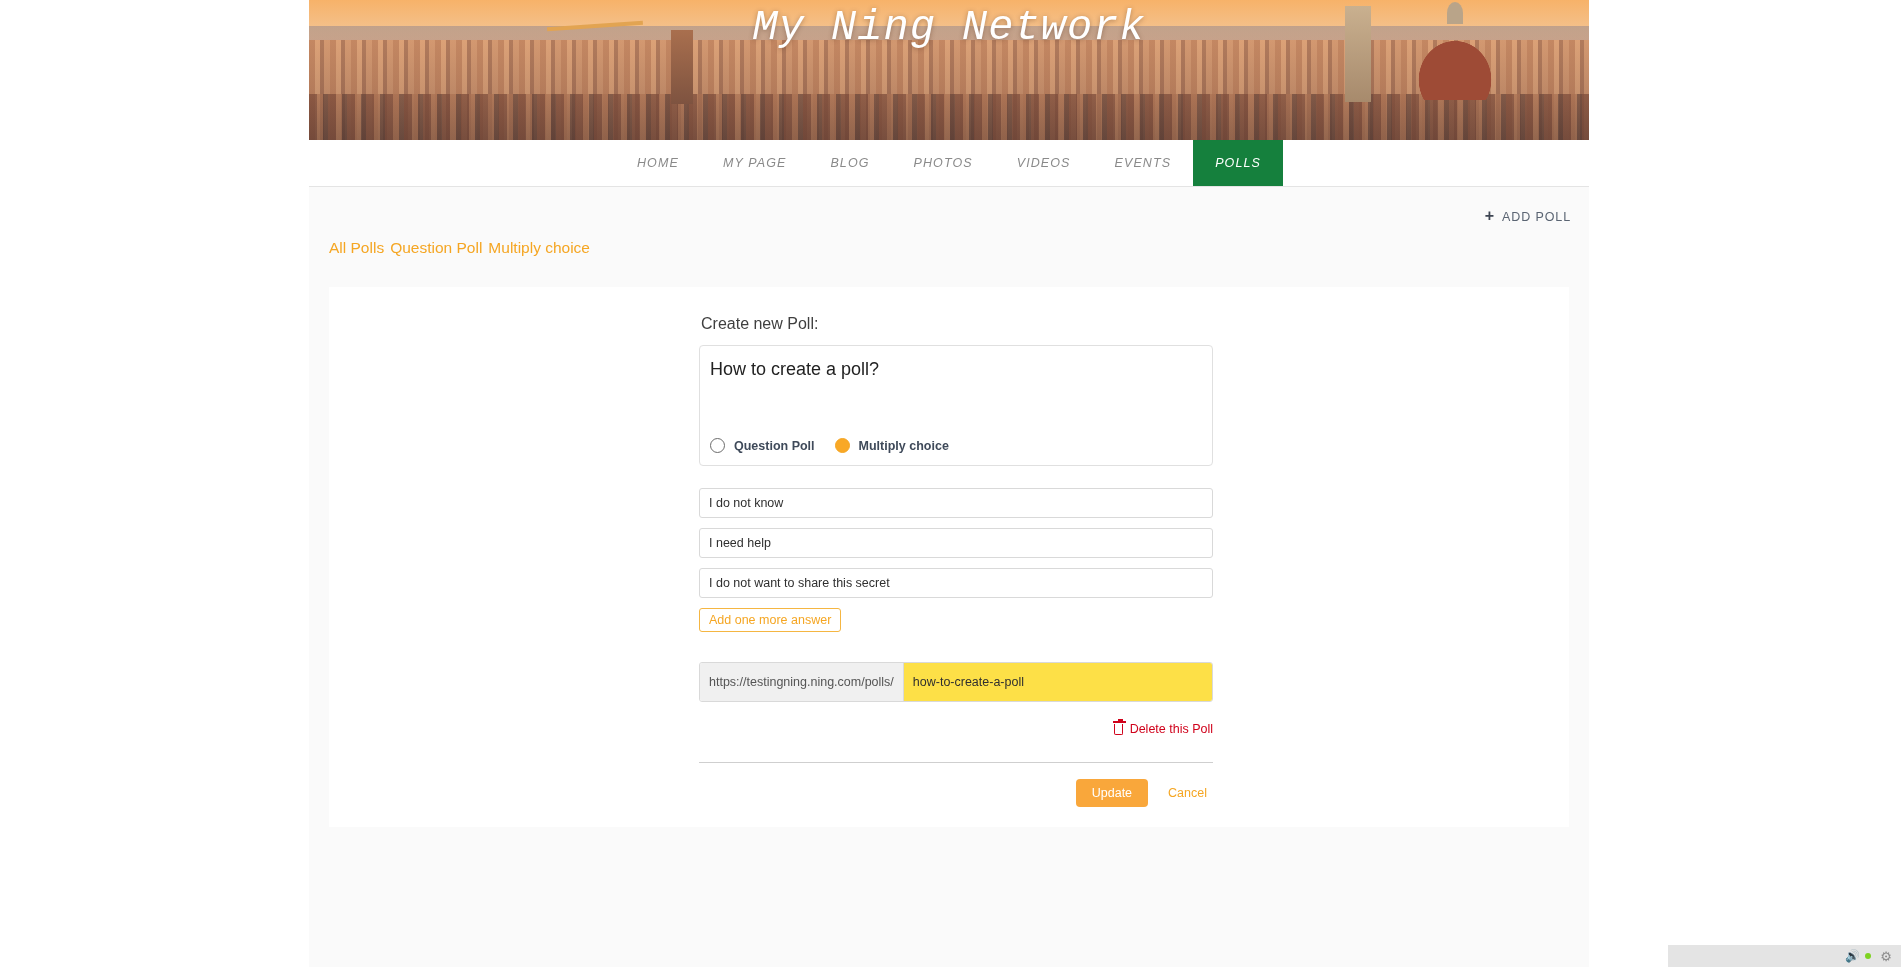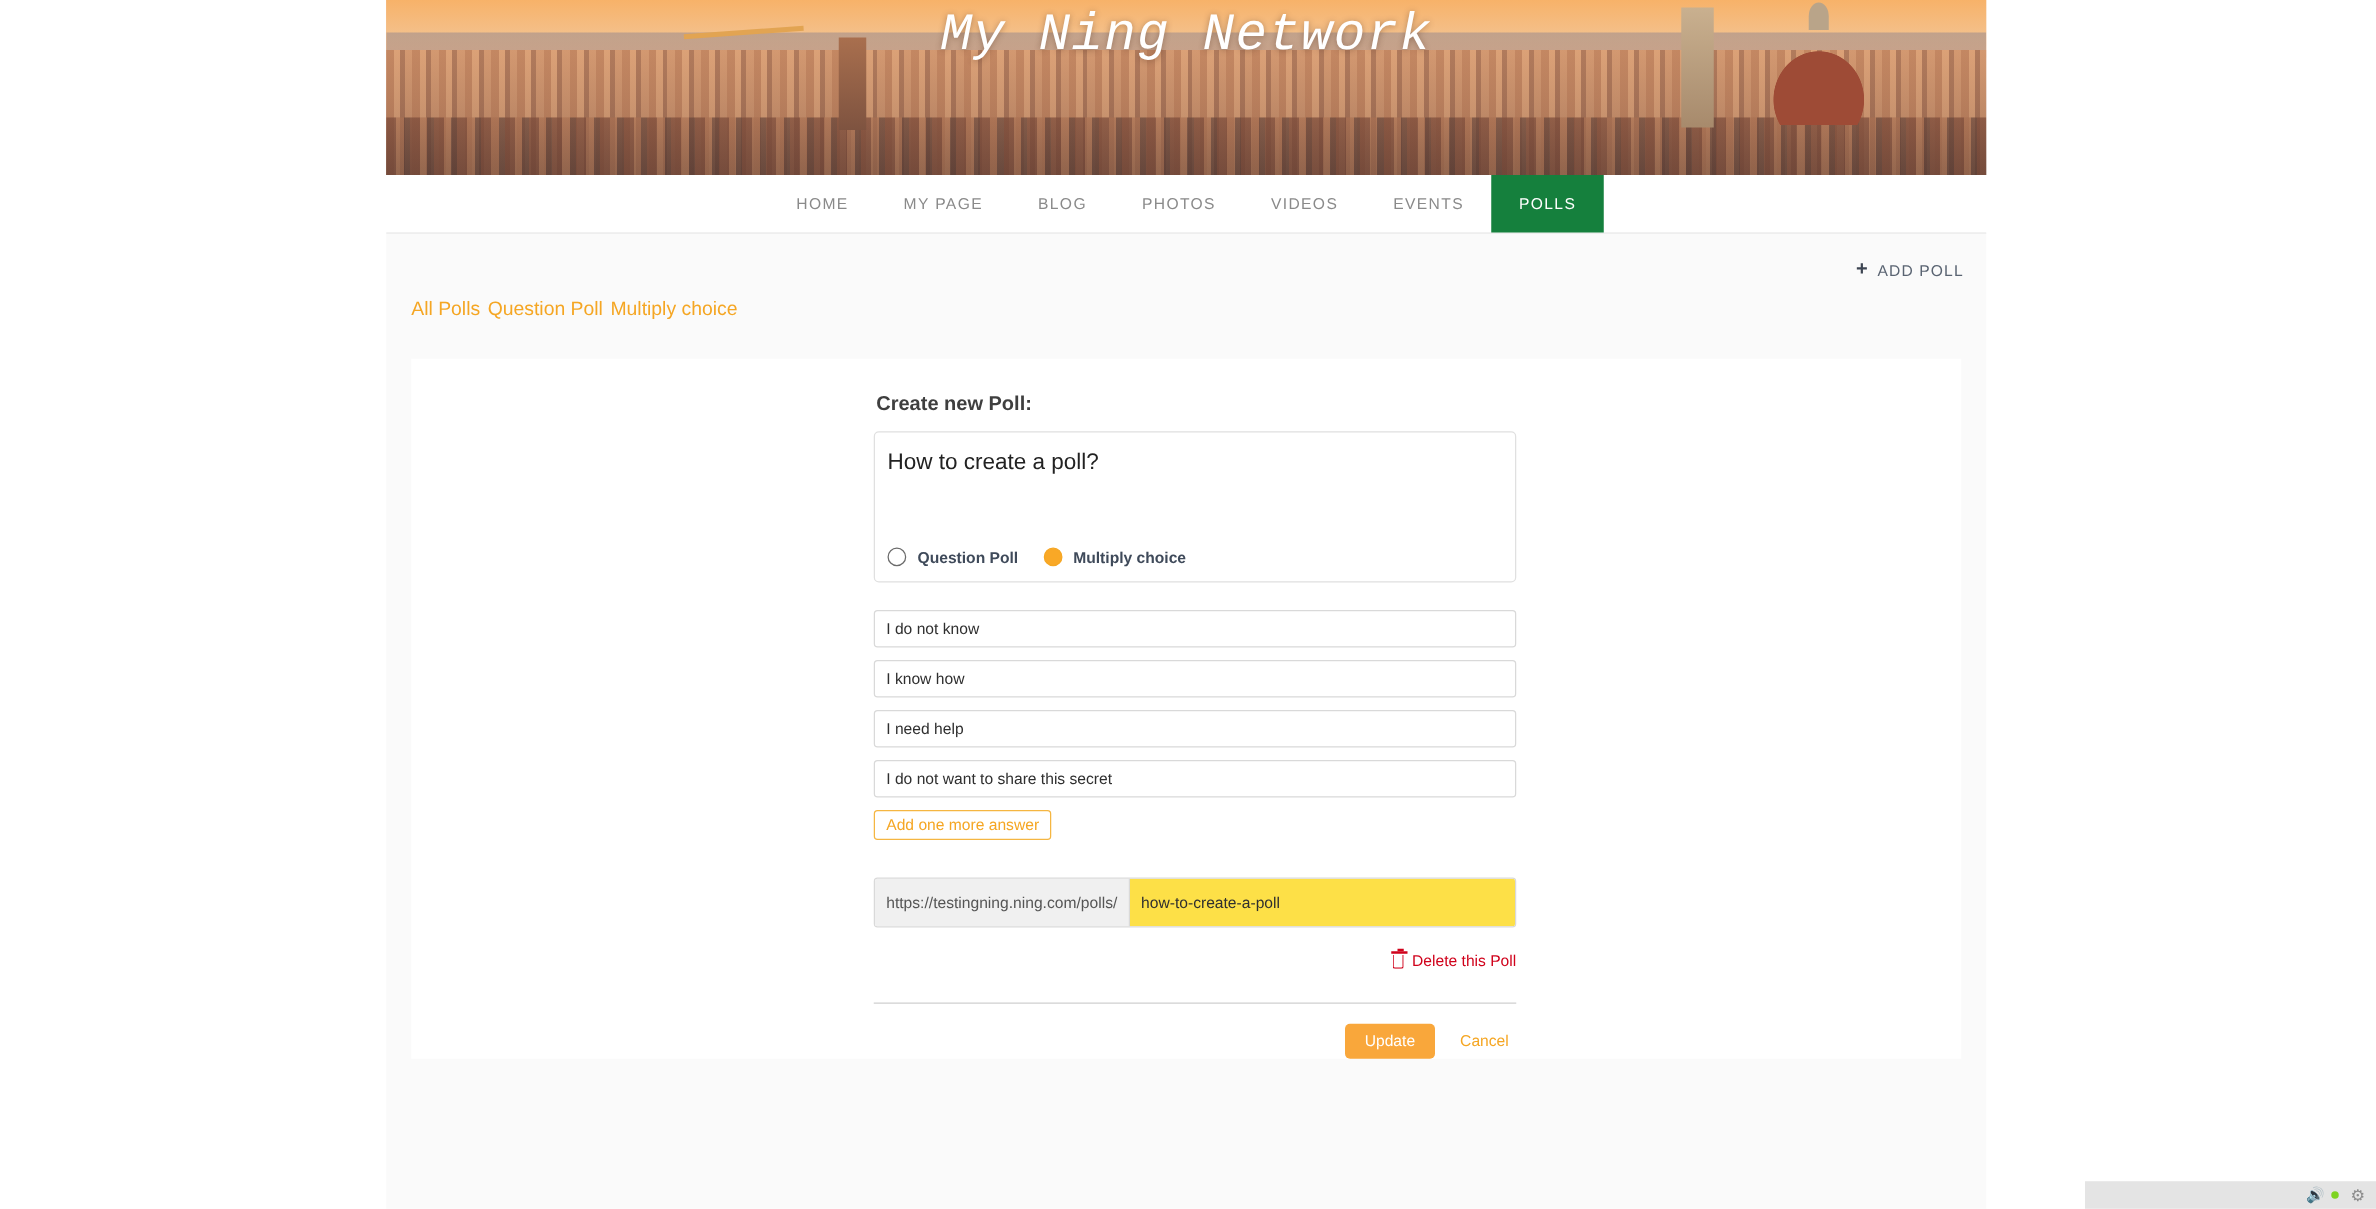--- a/index.html
+++ b/index.html
@@ -112,20 +112,21 @@
   .mainnav .nav-item {
     display: flex; align-items: center;
     padding: 0 22px;
     font-size: 12.5px;
     letter-spacing: 1.1px;
     color: #8a8a8a;
     text-decoration: none;
     cursor: pointer;
     user-select: none;
     white-space: nowrap;
+    font-style: italic;
   }
   .mainnav .nav-item.active {
     background: #15803d;
     color: #ffffff;
   }
 
   
   .page-body {
     position: relative;
     background: #fafafa;
@@ -167,21 +168,21 @@
     min-height: 540px;
     padding-top: 28px;
   }
   .form {
     width: 528px;
     margin: 0 auto;
     padding-left: 14px;
   }
   .form-title {
     font-size: 16px;
-    font-weight: bold;
+    font-weight: normal;
     color: #3f3f3f;
     margin: 0 0 12px 2px;
   }
 
   .qbox {
     border: 1px solid #e0e0e0;
     border-radius: 4px;
     background: #fff;
     padding: 0;
   }
@@ -408,21 +409,20 @@
             </div>
             <div class="radio checked">
               <span class="dot"></span>
               <span class="rlabel">Multiply choice</span>
             </div>
           </div>
         </div>
 
         <div class="answers">
           <input class="answer-input" type="text" value="I do not know" style="">
-          <input class="answer-input" type="text" value="I know how" style="">
           <input class="answer-input" type="text" value="I need help" style="">
           <input class="answer-input" type="text" value="I do not want to share this secret" style="">
 
           <button class="add-answer">Add one more answer</button>
         </div>
 
         <div class="url-row">
           <span class="url-prefix">https://testingning.ning.com/polls/</span>
           <input class="url-slug" type="text" value="how-to-create-a-poll" style="">
         </div>

